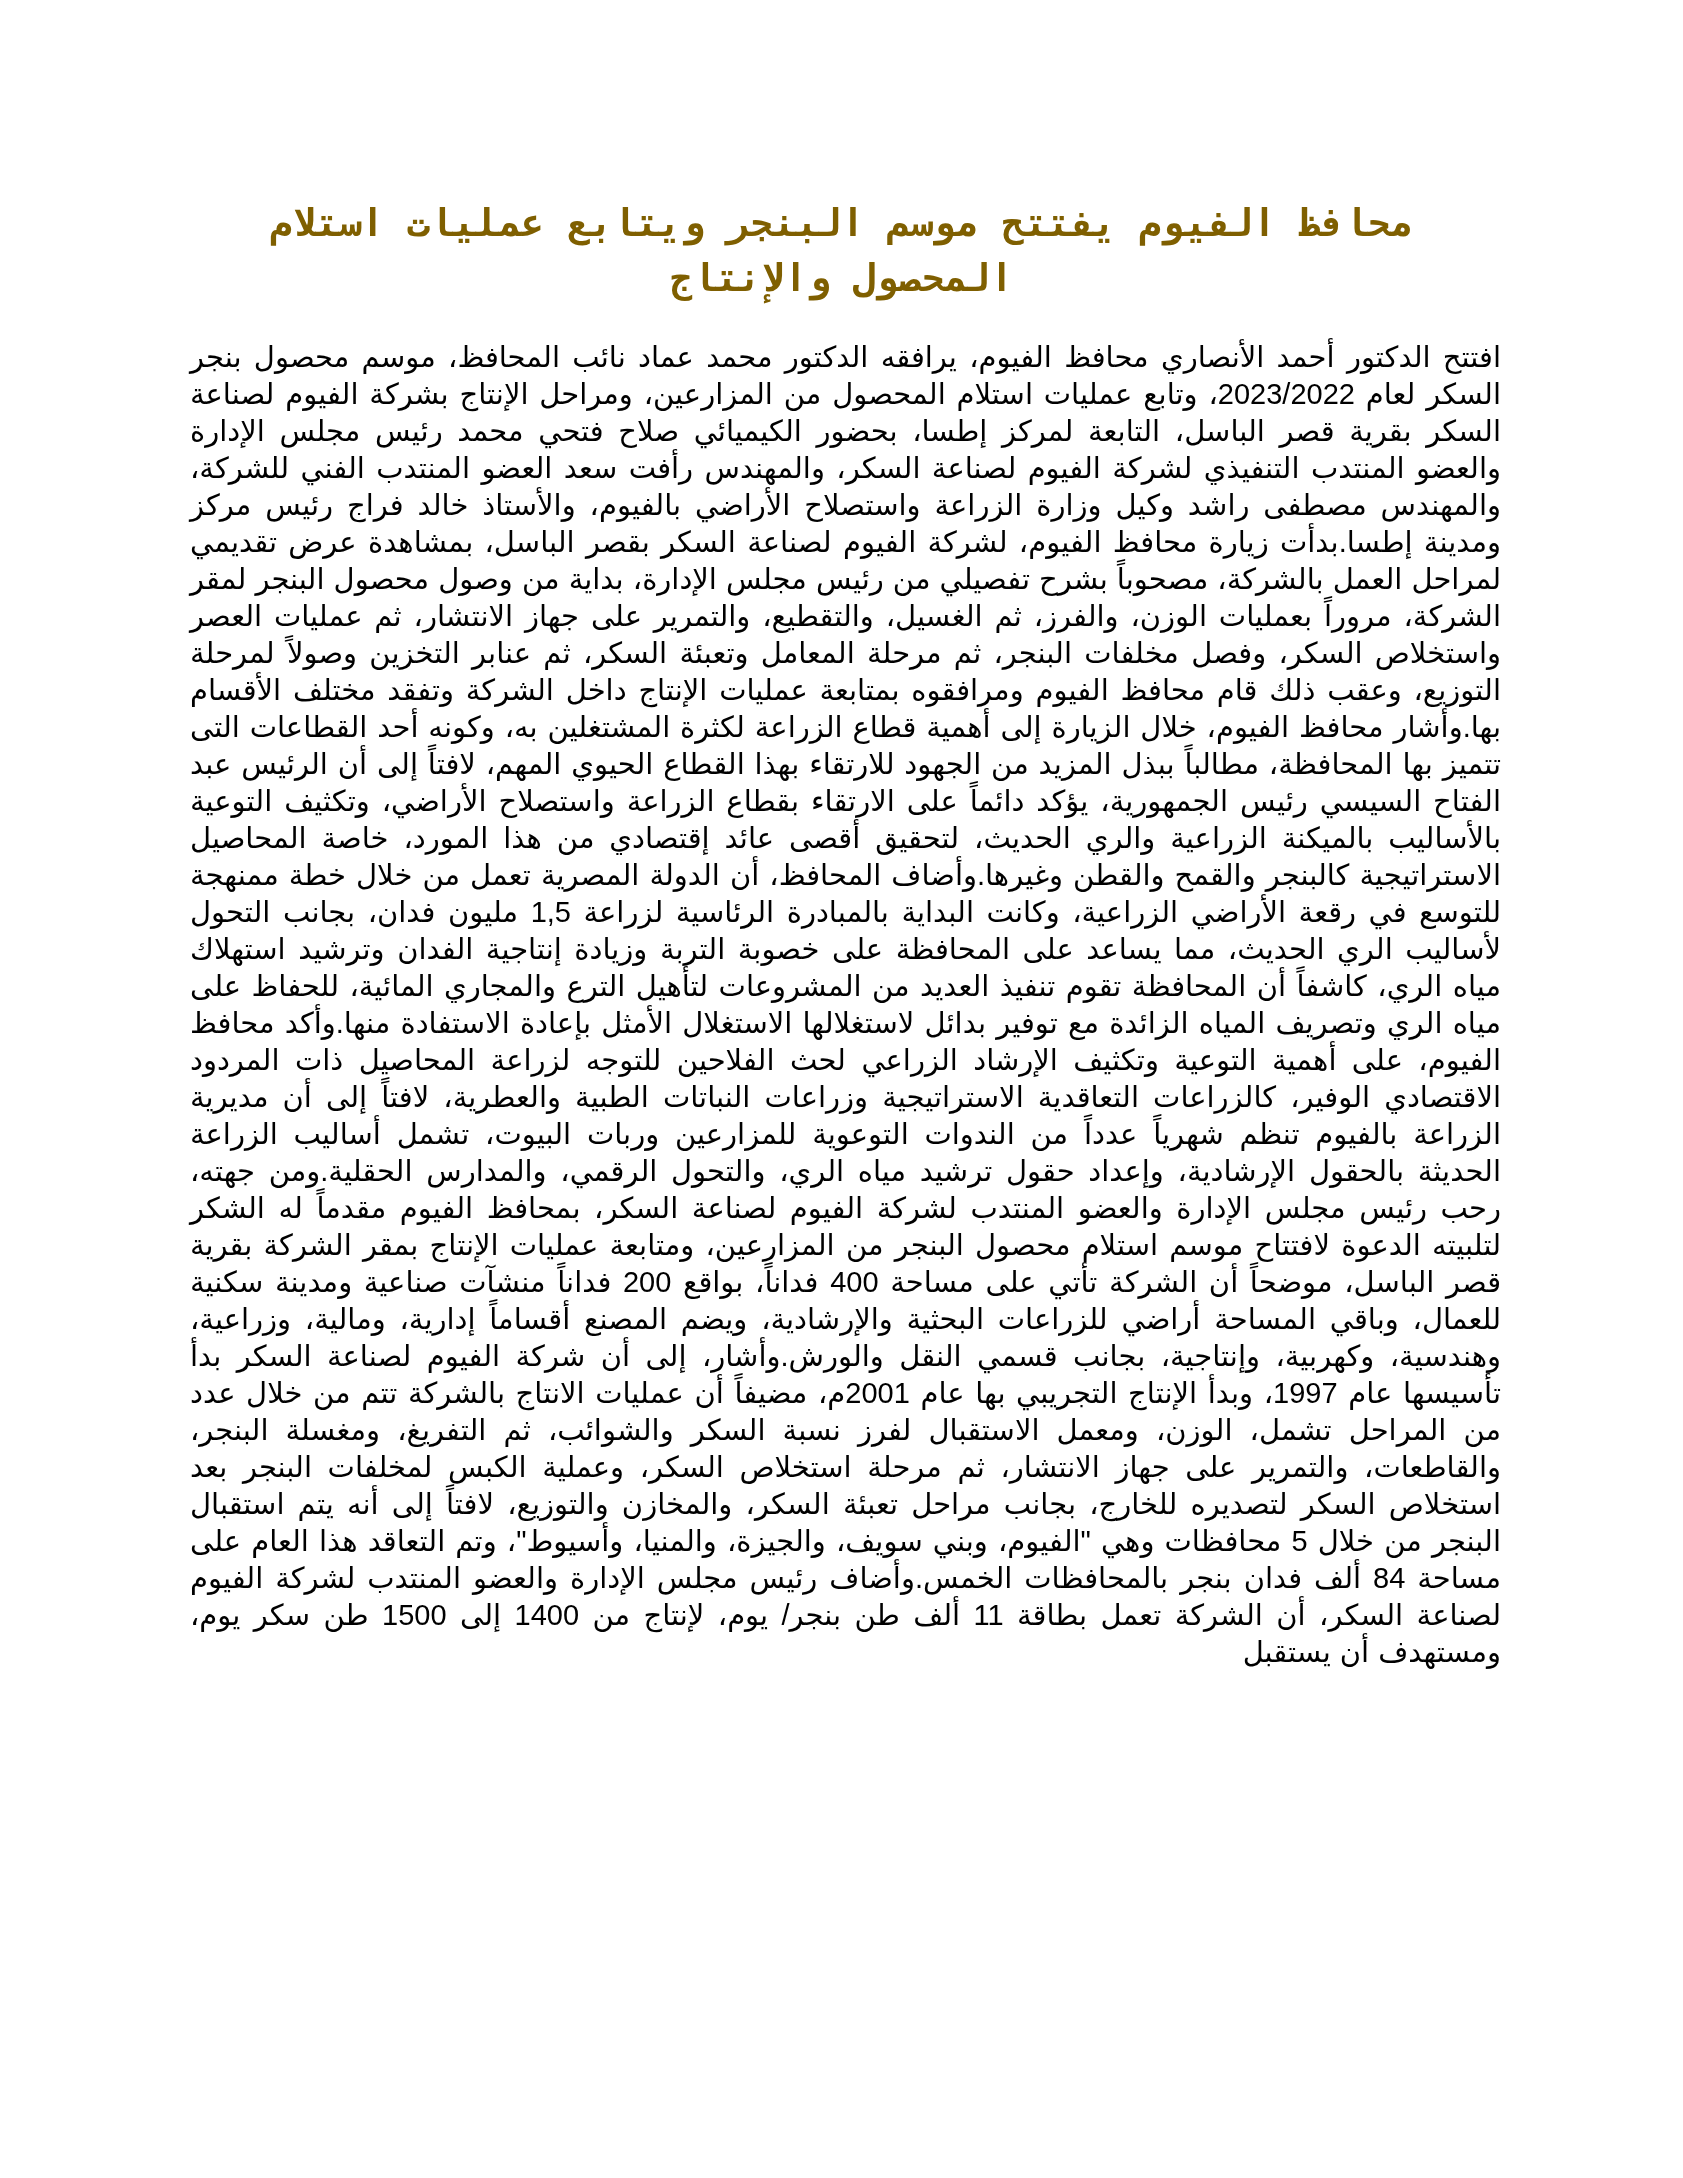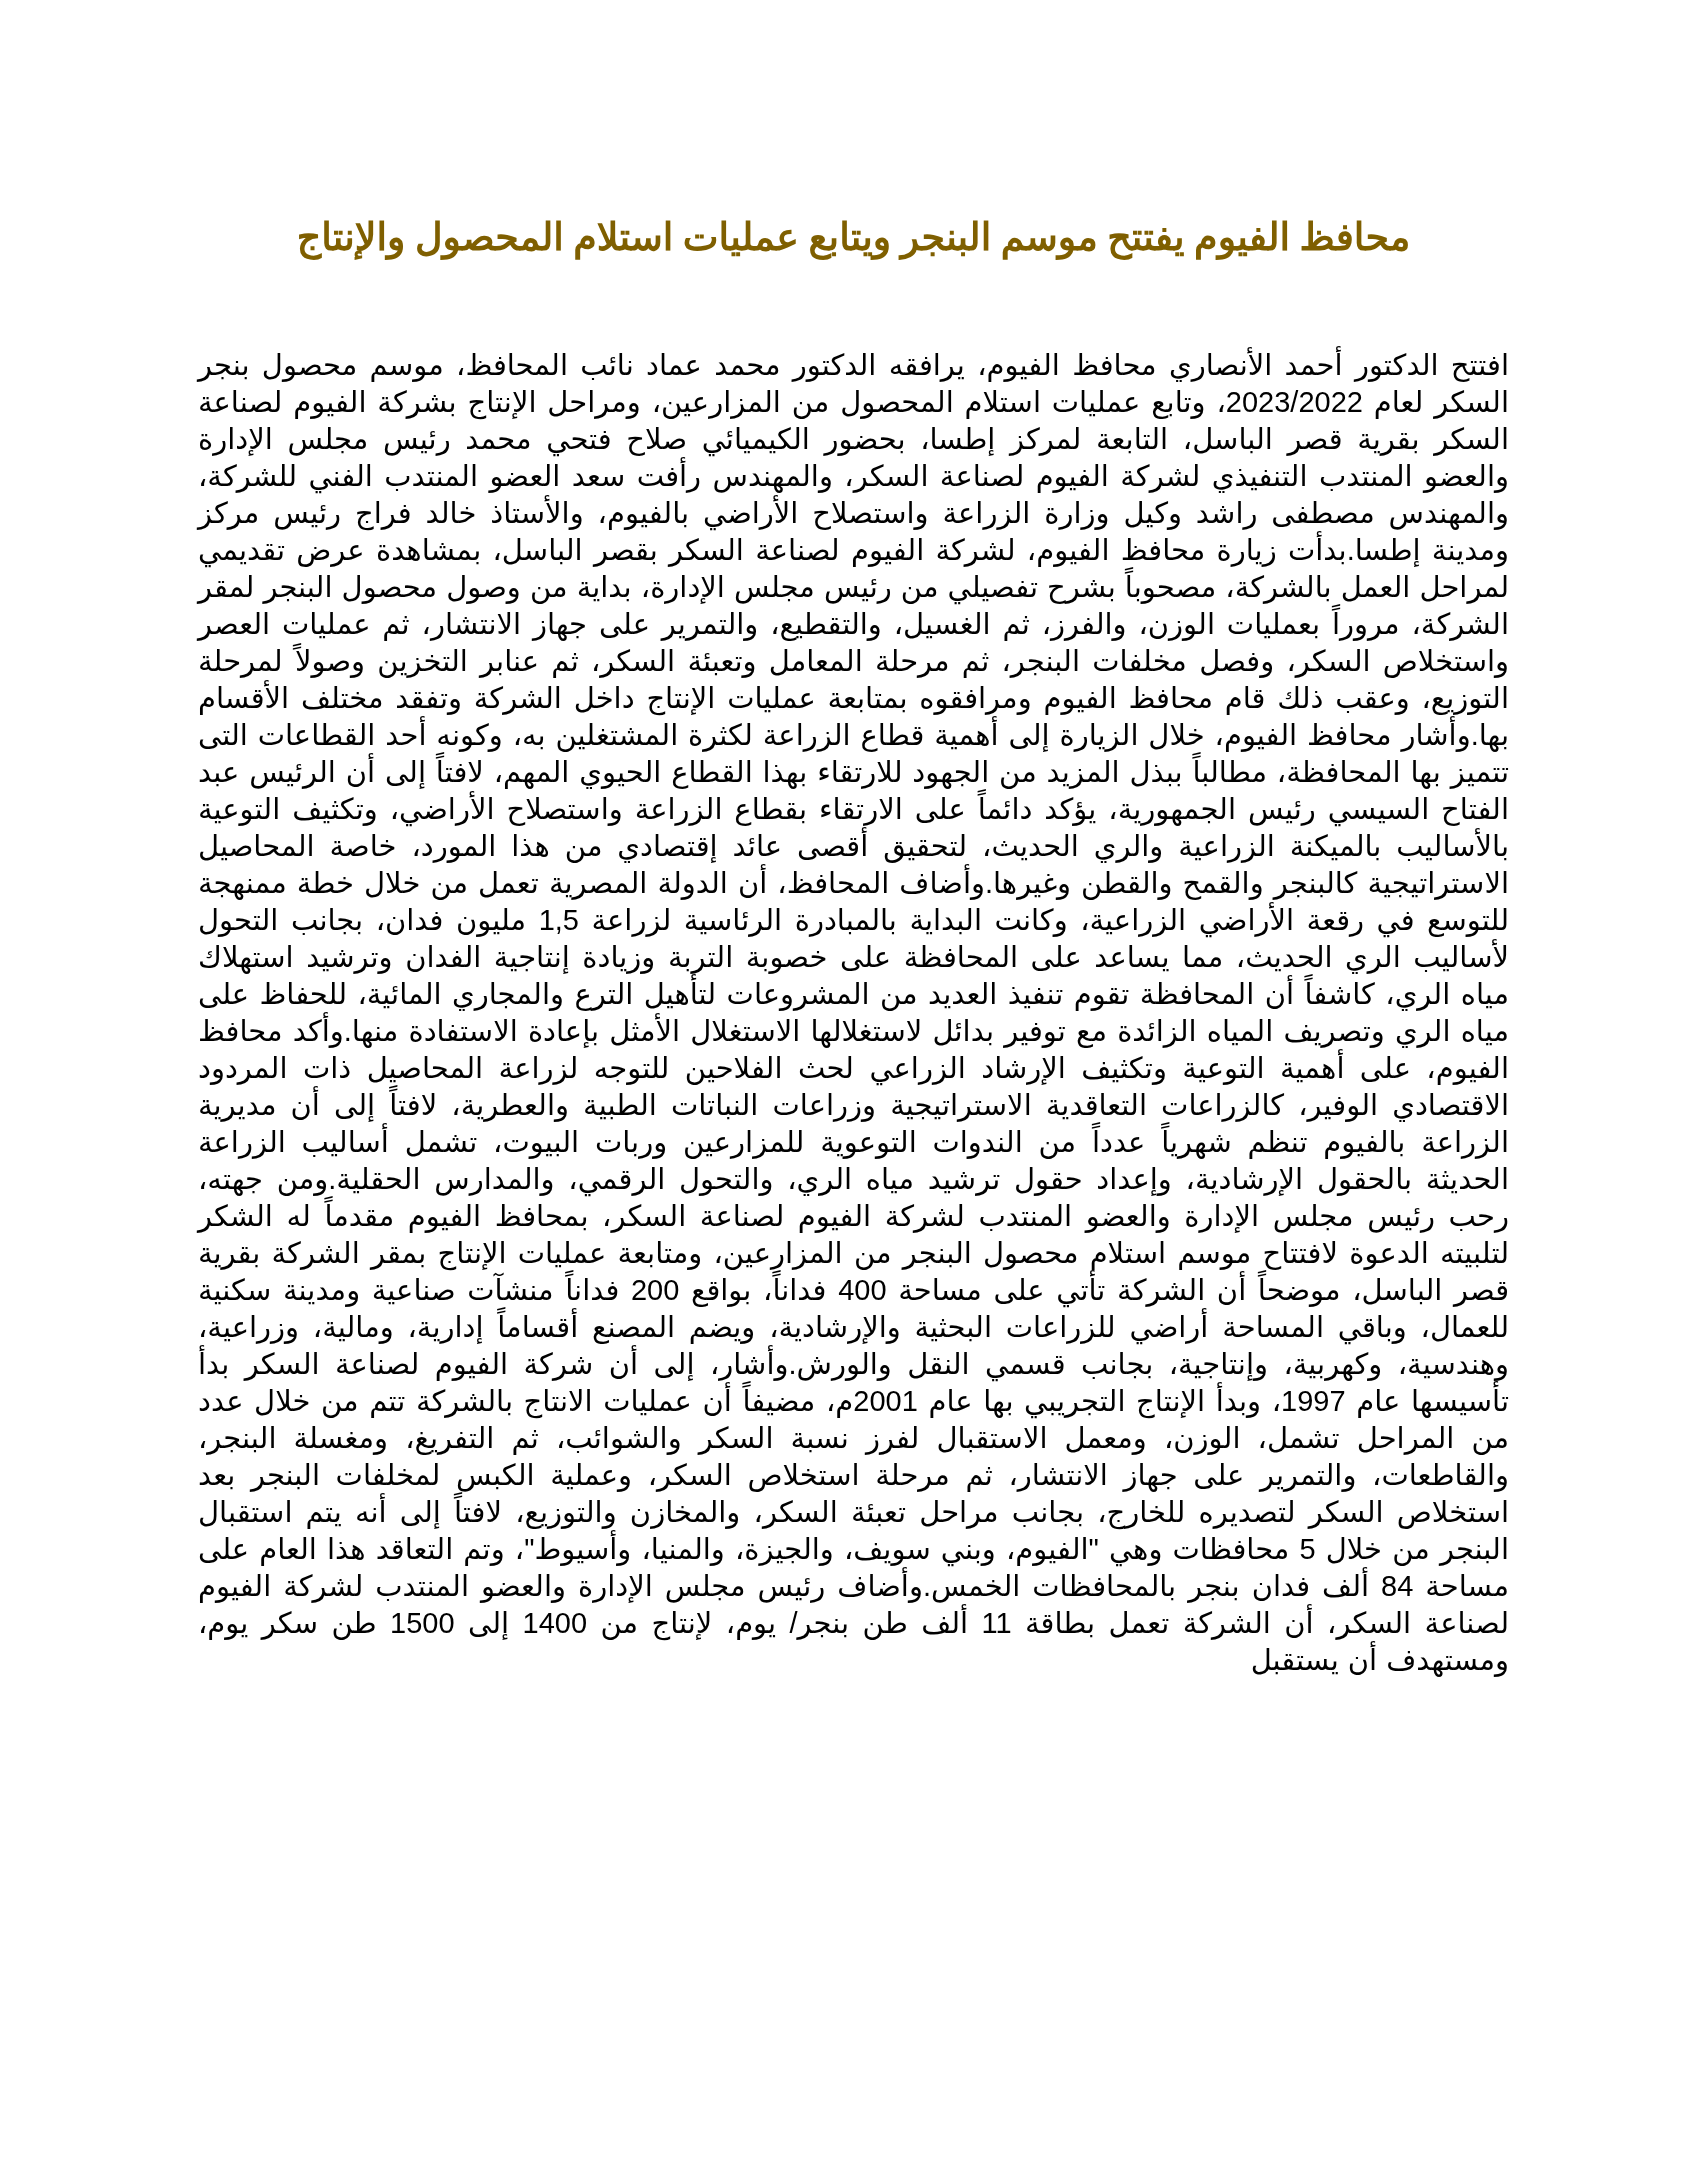--- a/index.html
+++ b/index.html
@@ -21,39 +21,39 @@
     top: 0;
     width: 1683px;
     height: 2178px;
     background: #ffffff;
   }
   .title {
     position: absolute;
     left: 198px;
     width: 1287px;
     top: 198px;
-    margin: 12px;
+    margin: 0;
     text-align: center;
     direction: rtl;
     color: #7f5f00;
-    font-family: Liberation Serif, serif;
+    font-family: Liberation Mono, monospace;
     font-weight: bold;
     font-size: 38px;
     line-height: 55px;
     letter-spacing: 0;
   }
   .title span {
     display: block;
   }
   .body-text {
     position: absolute;
     left: 186px;
     width: 1311px;
     top: 335px;
-    margin: 12px;
+    margin: 4px;
     direction: rtl;
     text-align: justify;
     text-align-last: right;
     font-family: "Liberation Sans", "DejaVu Sans", sans-serif;
     font-size: 29px;
     line-height: 37px;
     color: #000000;
     word-spacing: 1px;
   }
 </style>

